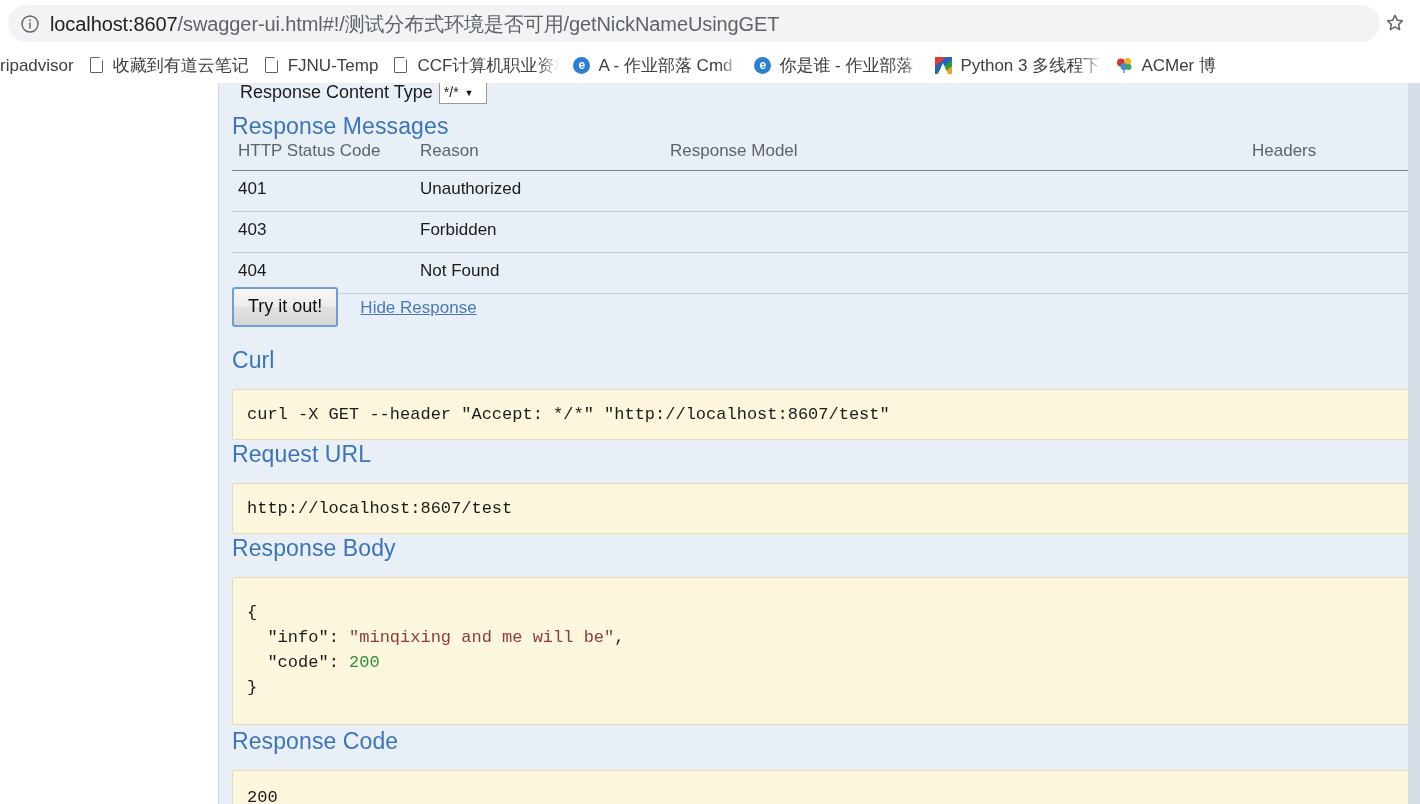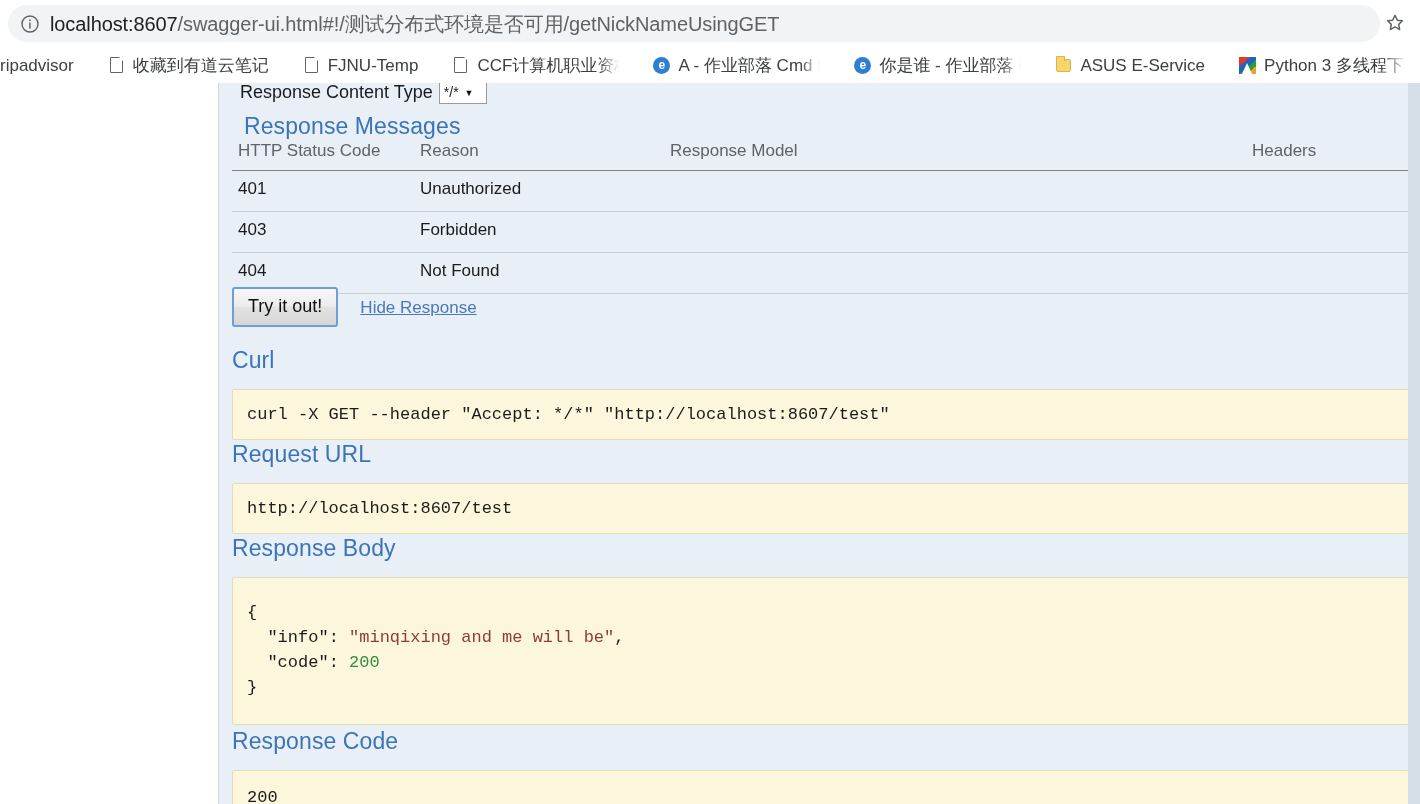--- a/index.html
+++ b/index.html
@@ -64,21 +64,21 @@
     width: 1420px; height: 36px;
     background: #ffffff;
     display: flex; align-items: center;
     overflow: hidden;
     white-space: nowrap;
   }
   .bookmark {
     display: inline-flex;
     align-items: center;
     height: 30px;
-    padding: 0 17px;
+    padding: 0 7px;
     flex: 0 0 auto;
     border-radius: 4px;
   }
   .bm-icon {
     width: 17px; height: 17px;
     flex: 0 0 17px;
     margin-right: 8px;
     display: inline-flex;
     align-items: center; justify-content: center;
   }
@@ -348,26 +348,20 @@
       <span class="bm-label">A - 作业部落 Cmd M</span>
     </div>
 
     <div class="bookmark">
       <span class="bm-icon">
           <span class="ic-circle-blue">e</span>
         </span>
       <span class="bm-label">你是谁 - 作业部落 Cm</span>
     </div>
 
-    <div class="bookmark">
-      <span class="bm-icon">
-          <span class="ic-folder"></span>
-        </span>
-      <span class="bm-label nofade">ASUS E-Service</span>
-    </div>
 
     <div class="bookmark">
       <span class="bm-icon">
           <span class="ic-python"></span>
         </span>
       <span class="bm-label">Python 3 多线程下载</span>
     </div>
 
     <div class="bookmark">
       <span class="bm-icon">
@@ -393,21 +387,21 @@
     <div class="inner">
 
       <div id="rct-row">
         <span id="rct-label">Response Content Type</span>
         <span id="rct-select">
           <span>*/*</span>
           <span class="caret">▼</span>
         </span>
       </div>
 
-      <h3 class="sec-title" style="position:absolute;left:0;top:30px;margin-left:12px;">Response Messages</h3>
+      <h3 class="sec-title" style="position:absolute;left:0;top:30px;">Response Messages</h3>
 
       <table id="resp-table">
         <thead>
           <tr>
             <th class="col-code">HTTP Status Code</th>
             <th class="col-reason">Reason</th>
             <th class="col-model">Response Model</th>
             <th class="col-head">Headers</th>
           </tr>
         </thead>

